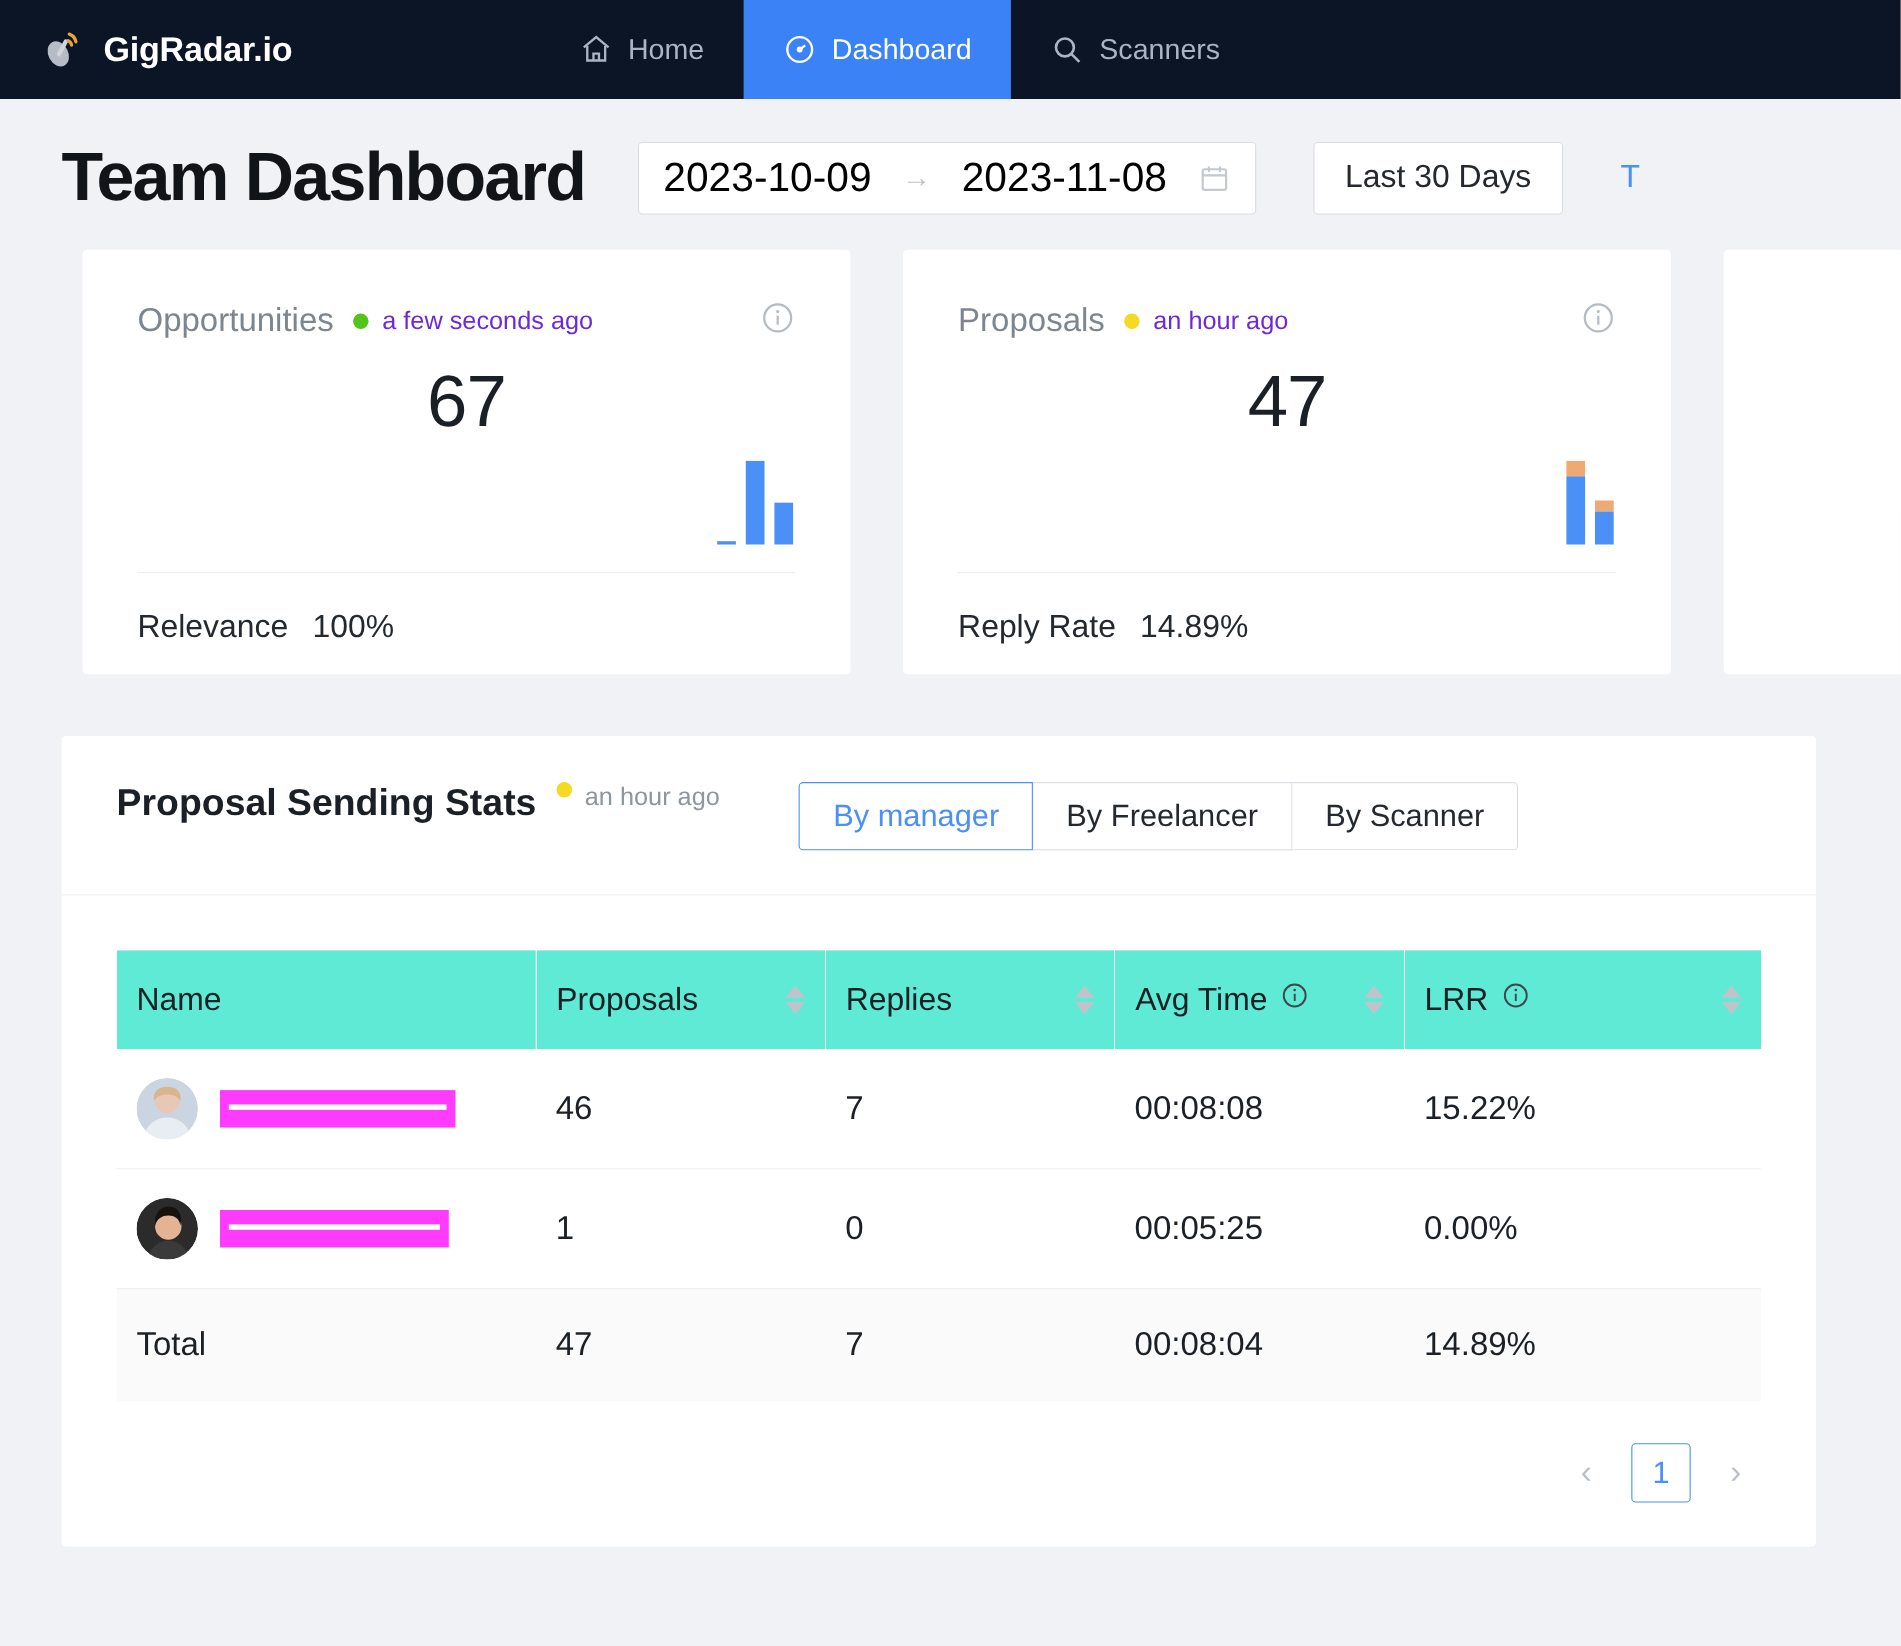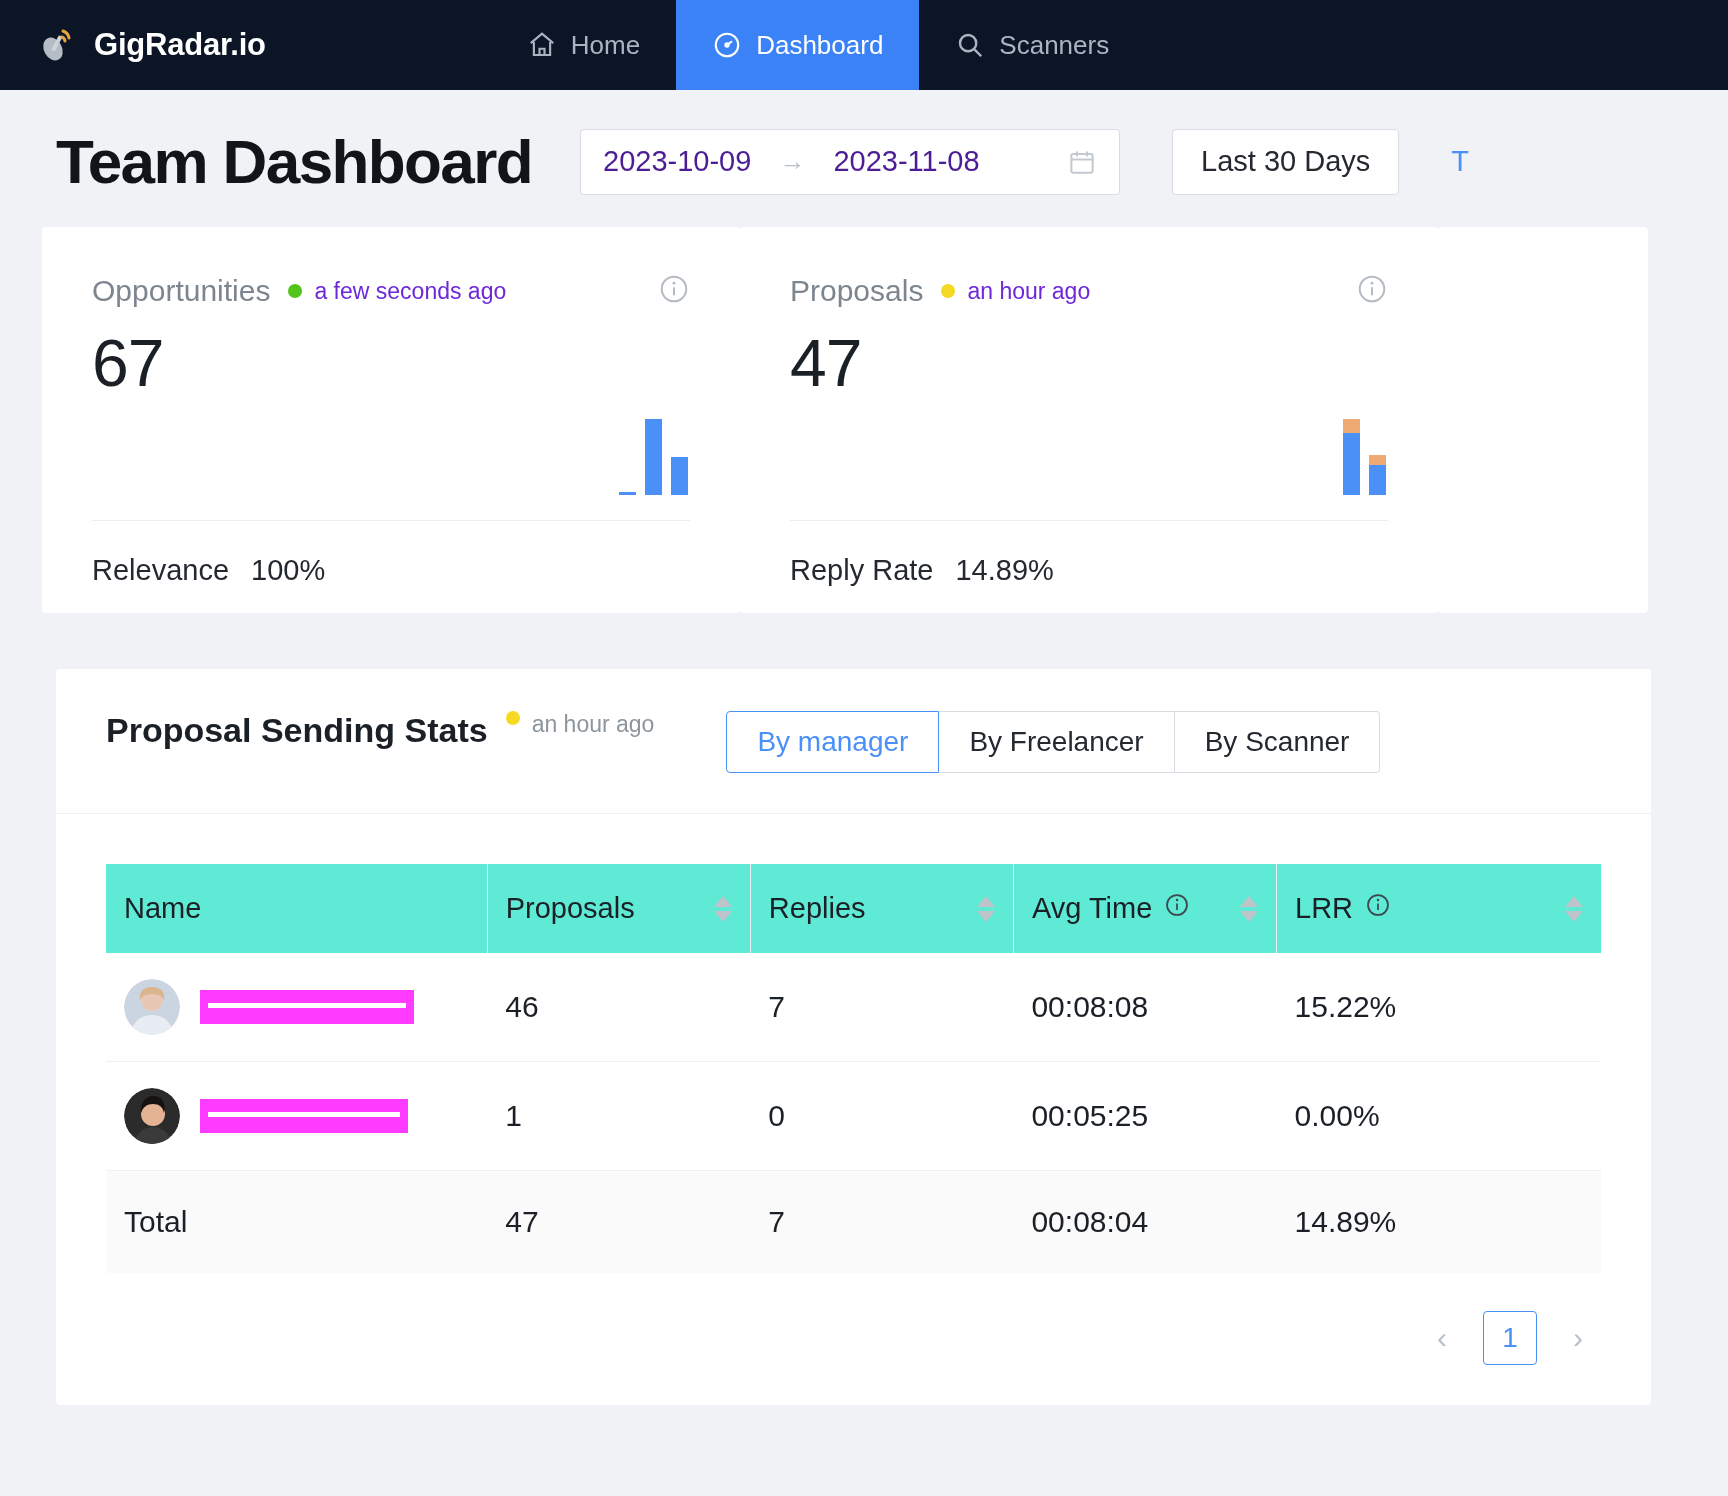--- a/index.html
+++ b/index.html
@@ -53,39 +53,40 @@
     display: flex; align-items: center;
     background: #ffffff;
     border: 1px solid #d9dde3;
     border-radius: 4px;
     height: 66px;
     padding: 0 22px;
     gap: 28px;
     min-width: 540px;
     cursor: text;
   }
-  .date-val { font-size: 29px; color: #4c1d95; white-space: nowrap; }
+  .date-val { font-size: 37px; color: #000000; white-space: nowrap; }
   .date-arrow { color: #b9c0c8; font-size: 26px; }
   .cal-icon { margin-left: auto; display: flex; align-items: center; }
   .range-btn {
     background: #ffffff; border: 1px solid #d9dde3; border-radius: 4px;
     height: 66px; padding: 0 28px;
     display: flex; align-items: center;
     font-size: 29px; color: #24292f; white-space: nowrap;
     cursor: pointer;
   }
   .today-link {
     color: #4a90f7; font-size: 29px; white-space: nowrap; cursor: pointer;
   }
 
   
   .cards-row {
-    display: flex; 
+    display: flex; gap: 48px;
     padding: 0 0 0 42px;
     align-items: stretch;
+    margin-left: 33px;
   }
   .stat-card {
     background: #ffffff;
     border-radius: 4px;
     width: 698px;
     flex: 0 0 auto;
     padding: 46px 50px 0 50px;
     position: relative;
     height: 386px;
   }
@@ -93,21 +94,21 @@
   .card-head { display: flex; align-items: center; }
   .card-label { font-size: 30px; color: #7d868f; white-space: nowrap; }
   .status-dot {
     width: 14px; height: 14px; border-radius: 50%;
     margin: 0 12px 0 18px; flex: 0 0 auto;
   }
   .card-ago { font-size: 23px; color: #6d28d9; white-space: nowrap; }
   .info-icon { margin-left: auto; }
   .card-value {
     font-size: 66px; color: #1b2026; font-weight: 400;
-    margin-top: 16px; letter-spacing: -1px;
+    margin-top: 16px; letter-spacing: -1px; text-align: center;
   }
   .mini-chart {
     position: absolute; right: 52px; bottom: 118px;
     display: flex; align-items: flex-end; gap: 9px; height: 80px;
   }
   .mini-bar { width: 17px; display: flex; flex-direction: column; justify-content: flex-end; }
   .seg-blue { background: #4a90f7; width: 100%; }
   .seg-orange { background: #efaa74; width: 100%; }
   .card-divider {
     position: absolute; left: 50px; right: 50px; bottom: 92px;

